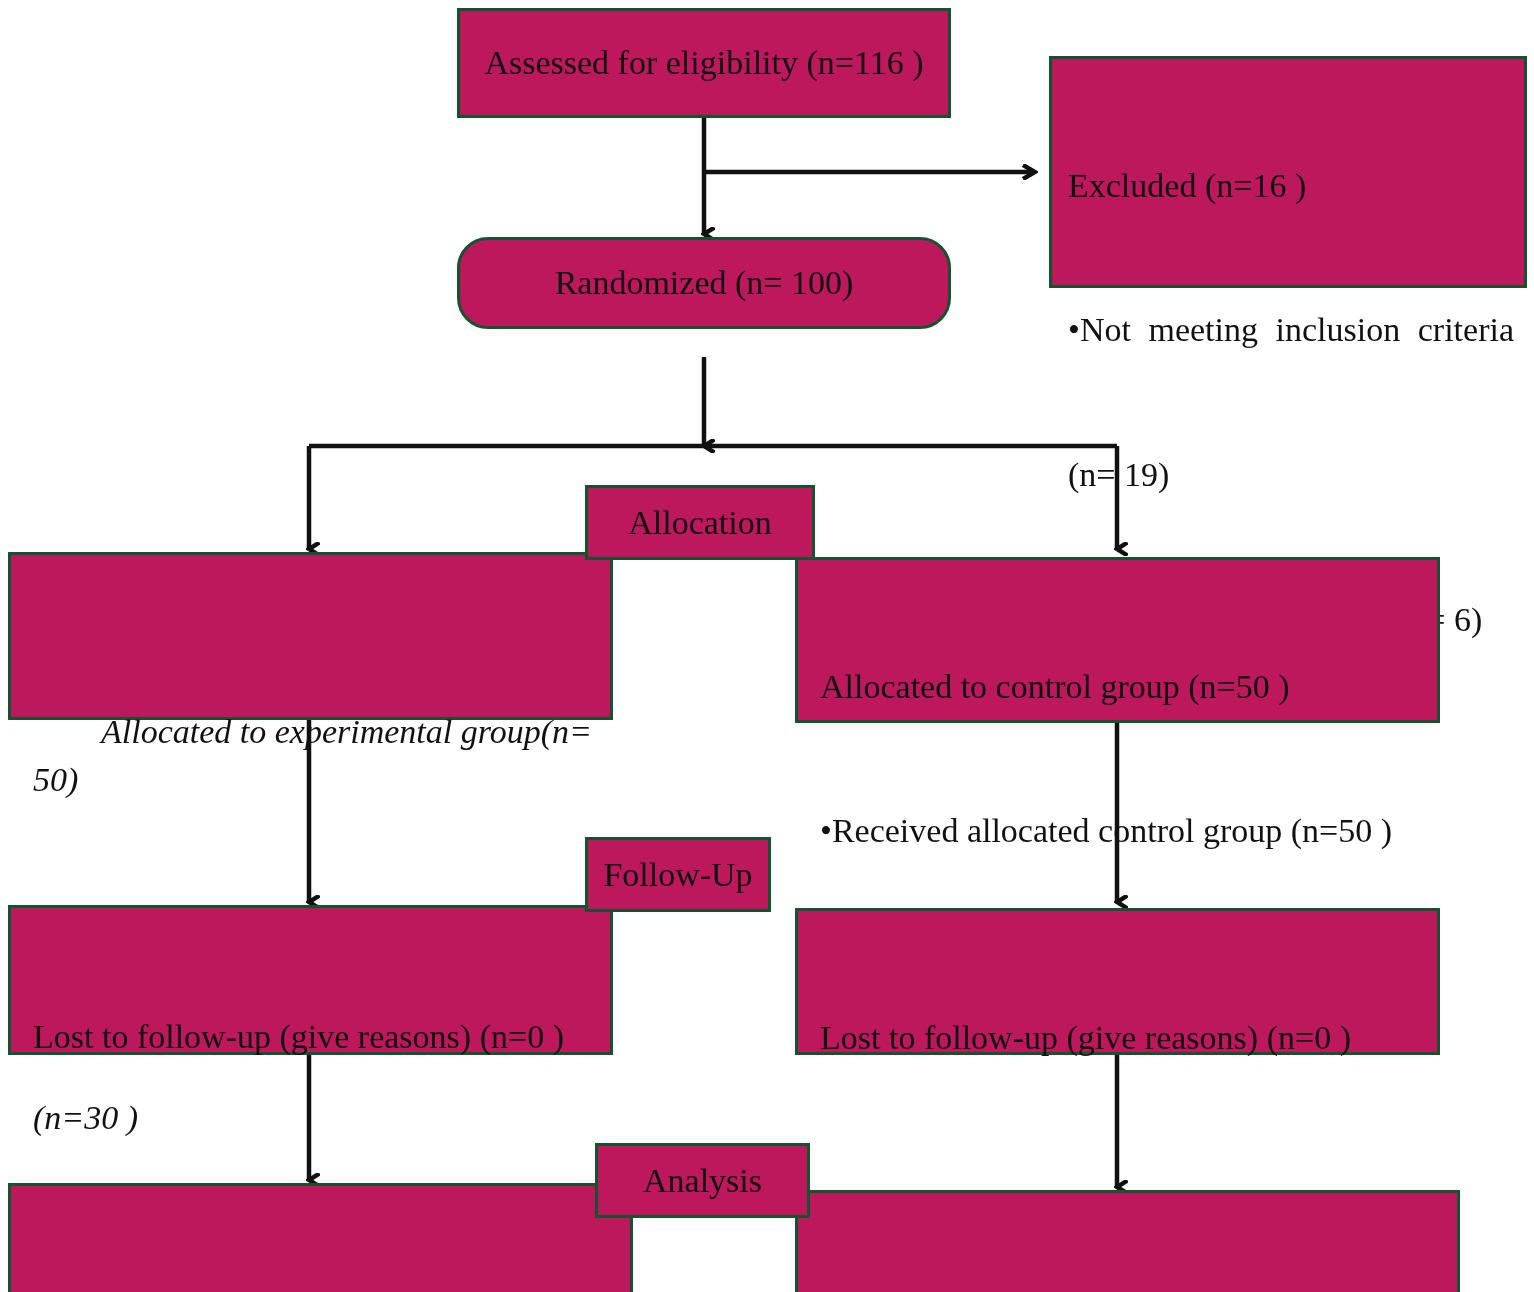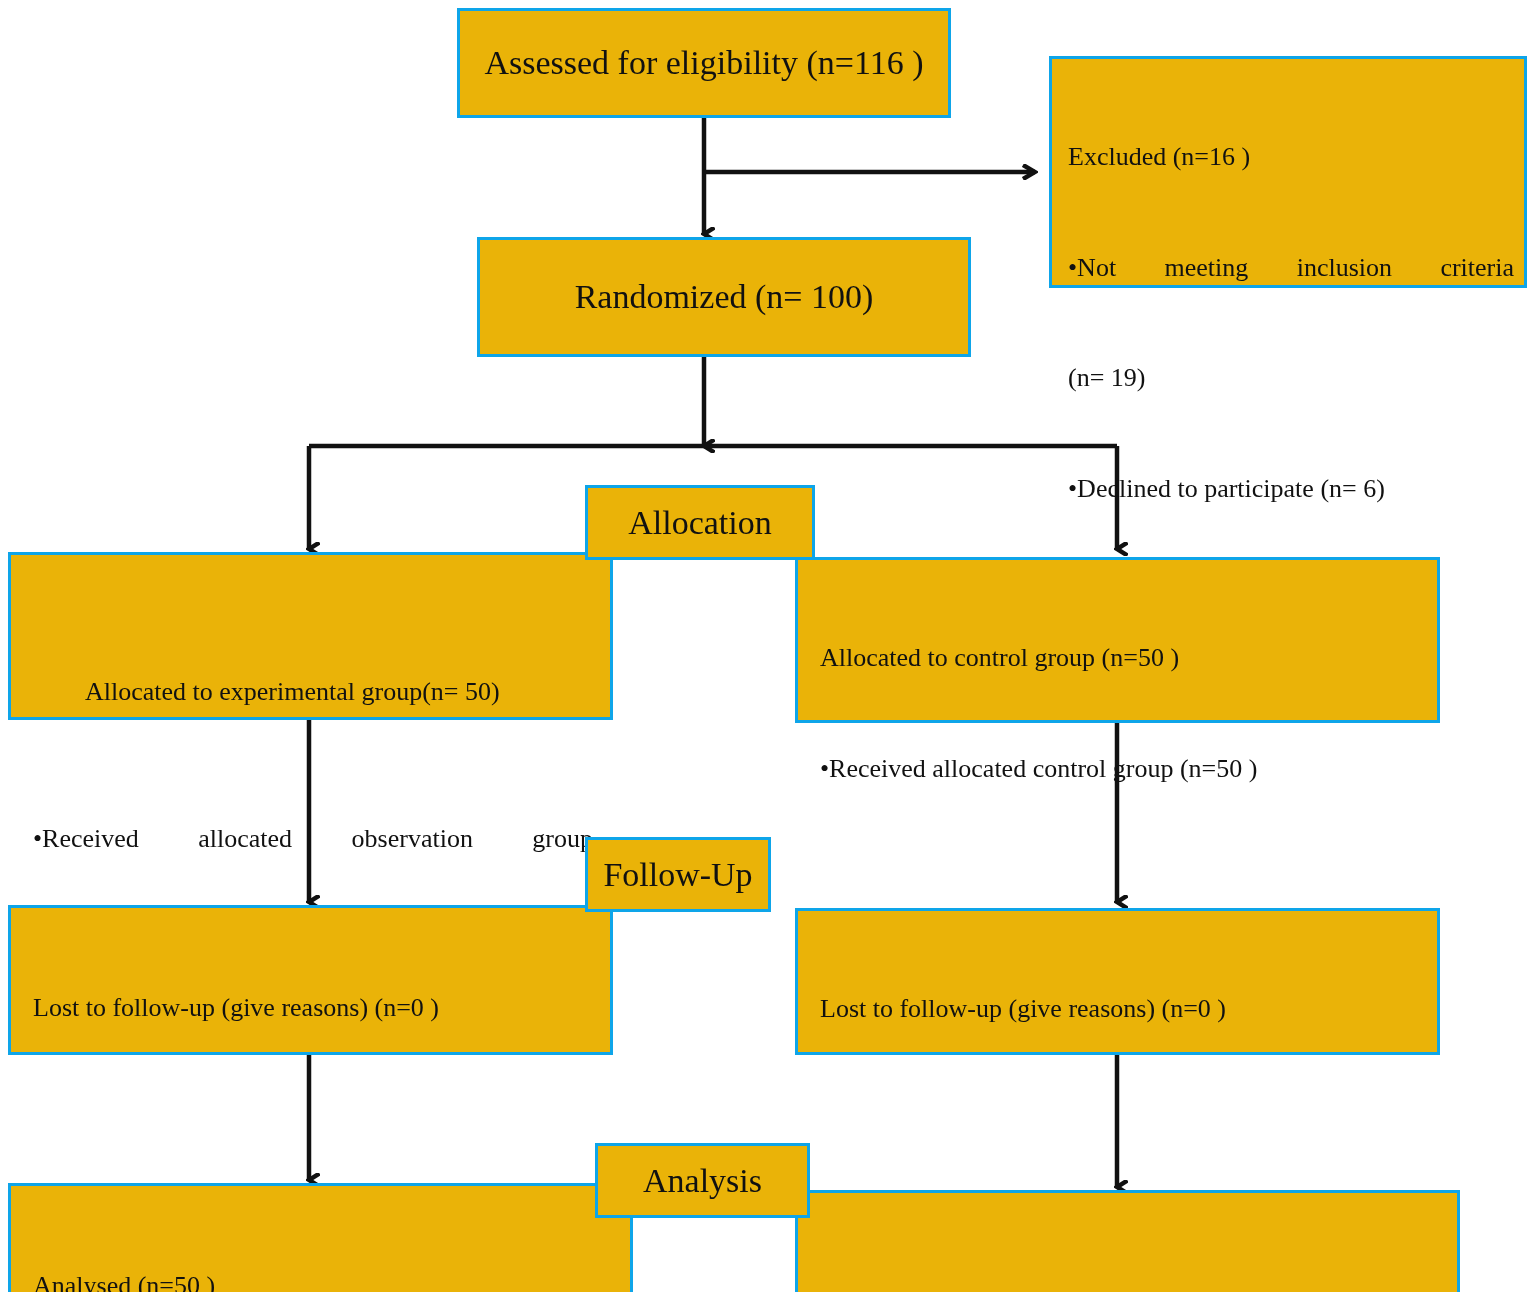--- a/index.html
+++ b/index.html
@@ -13,28 +13,28 @@
     width: 1534px;
     height: 1292px;
     background: #ffffff;
     overflow: hidden;
     font-family: "Liberation Serif", "DejaVu Serif", serif;
     color: #000000;
   }
   .box {
     position: absolute;
     box-sizing: border-box;
-    border: 3px solid #0ea5e9;
-    background: #eab308;
+    border: 3px solid #14532d;
+    background: #be185d;
     z-index: 3;
   }
   .box-text {
     position: absolute;
     box-sizing: border-box;
-    font-size: 26px;
+    font-size: 34px;
     line-height: 1.42;
     color: #111111;
     white-space: pre-wrap;
   }
   .centered {
     display: flex;
     align-items: center;
     justify-content: center;
     width: 100%;
     height: 100%;
@@ -100,28 +100,28 @@
 
   <div class="box" style="left:1049px; top:56px; width:478px; height:232px;">
     <div class="box-text" style="left:16px; top:6px; width:446px;">
       <p class="para">Excluded (n=16 )</p>
       <p class="para justify">•Not  meeting  inclusion  criteria</p>
       <p class="para">(n= 19)</p>
       <p class="para">•Declined to participate (n= 6)</p>
     </div>
   </div>
 
-  <div class="box" style="left:477px; top:237px; width:494px; height:120px;">
+  <div class="box" style="left:457px; top:237px; width:494px; height:92px;border-radius:31px;">
     <div class="centered">
       <span class="stage-label">Randomized (n= 100)</span>
     </div>
   </div>
 
   <div class="box" style="left:8px; top:552px; width:605px; height:168px;">
-    <div class="box-text" style="left:22px; top:8px; width:560px;">
+    <div class="box-text" style="left:22px; top:8px; width:560px;font-style:italic;">
       <p class="para">
         <span>Allocated to experimental group</span><span>(n= 50)</span>
       </p>
       <p class="para justify">•Received  allocated  observation  group</p>
       <p class="para">(n=30 )</p>
     </div>
   </div>
 
   <div class="box" style="left:795px; top:557px; width:645px; height:166px;">
     <div class="box-text" style="left:22px; top:6px; width:600px;">

